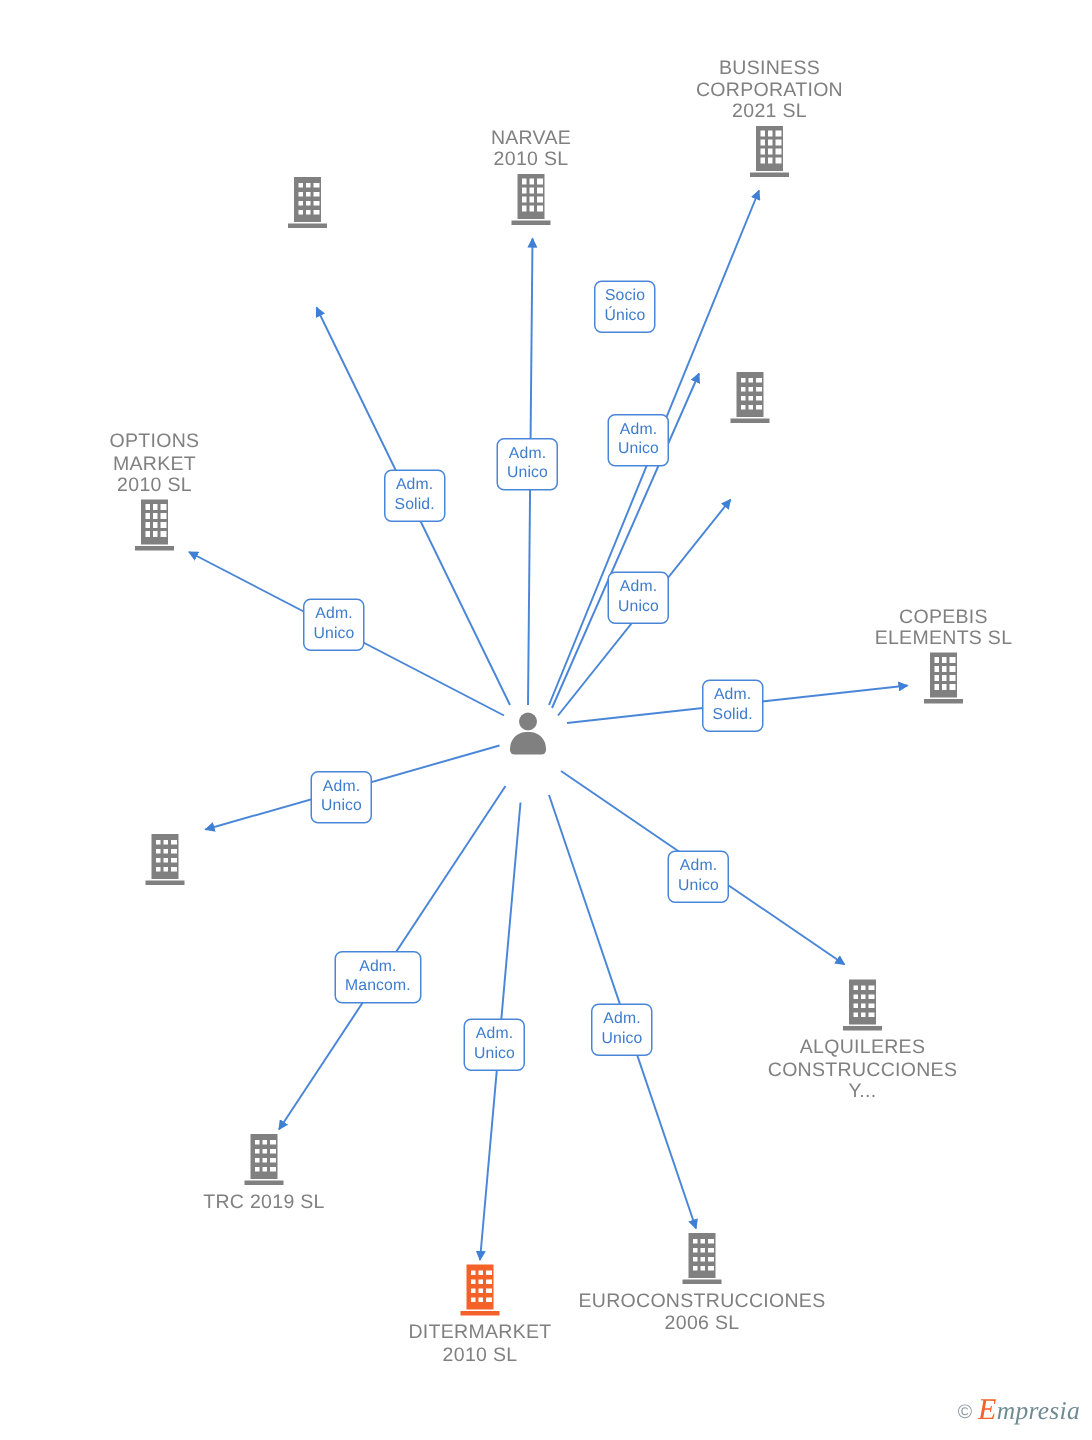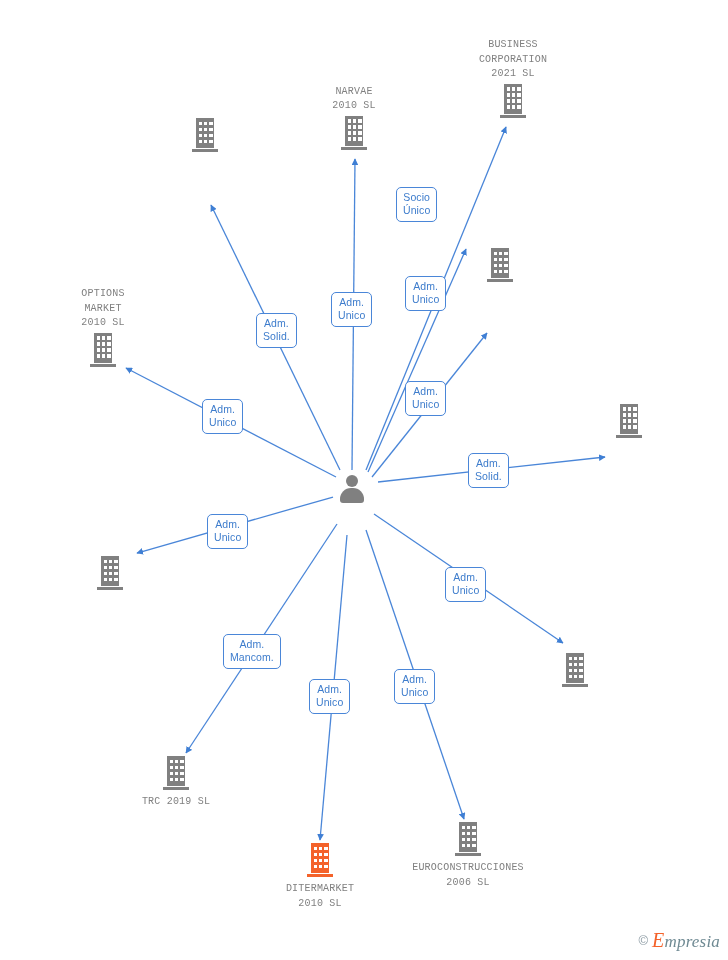--- a/index.html
+++ b/index.html
@@ -24,24 +24,23 @@
     width: 728px;
     height: 960px;
     pointer-events: none;
   }
   .node {
     position: absolute;
     width: 170px;
     margin-left: -85px;
     text-align: center;
     color: #808080;
-    font-size: 10px;
+    font-size: 13px;
     line-height: 14.6px;
     letter-spacing: 0.2px;
-    font-family: Liberation Mono, monospace;
   }
   .node .glyph {
     display: block;
     line-height: 1;
   }
   .node .label {
     display: block;
     white-space: pre-line;
   }
   .node.below .label { margin-top: 2px; }
@@ -188,27 +187,32 @@
       <div class="node above" style="left: 500px; top: 248.2px;">
         <span class="glyph"><span class="bld"><span class="body"></span><span class="base"></span><span class="win" style="left: 6.6px; top: 3.5px;"></span><span class="win" style="left: 6.6px; top: 9.5px;"></span><span class="win" style="left: 6.6px; top: 15.5px;"></span><span class="win" style="left: 6.6px; top: 21.5px;"></span><span class="win" style="left: 12px; top: 3.5px;"></span><span class="win" style="left: 12px; top: 9.5px;"></span><span class="win" style="left: 12px; top: 15.5px;"></span><span class="win" style="left: 12px; top: 21.5px;"></span><span class="win" style="left: 17.4px; top: 3.5px;"></span><span class="win" style="left: 17.4px; top: 9.5px;"></span><span class="win" style="left: 17.4px; top: 15.5px;"></span><span class="win" style="left: 17.4px; top: 21.5px;"></span></span></span>
       </div>
       <div class="node above" style="left: 103px; top: 287.2px;">
         <span class="label" style="color: rgb(128, 128, 128);">OPTIONS
 MARKET
 2010  SL</span>
         <span class="glyph"><span class="bld"><span class="body"></span><span class="base"></span><span class="win" style="left: 6.6px; top: 3.5px;"></span><span class="win" style="left: 6.6px; top: 9.5px;"></span><span class="win" style="left: 6.6px; top: 15.5px;"></span><span class="win" style="left: 6.6px; top: 21.5px;"></span><span class="win" style="left: 12px; top: 3.5px;"></span><span class="win" style="left: 12px; top: 9.5px;"></span><span class="win" style="left: 12px; top: 15.5px;"></span><span class="win" style="left: 12px; top: 21.5px;"></span><span class="win" style="left: 17.4px; top: 3.5px;"></span><span class="win" style="left: 17.4px; top: 9.5px;"></span><span class="win" style="left: 17.4px; top: 15.5px;"></span><span class="win" style="left: 17.4px; top: 21.5px;"></span></span></span>
       </div>
       <div class="node above" style="left: 629px; top: 403.8px;">
+        <span class="label" style="color: rgb(128, 128, 128);">COPEBIS
+ELEMENTS SL</span>
         <span class="glyph"><span class="bld"><span class="body"></span><span class="base"></span><span class="win" style="left: 6.6px; top: 3.5px;"></span><span class="win" style="left: 6.6px; top: 9.5px;"></span><span class="win" style="left: 6.6px; top: 15.5px;"></span><span class="win" style="left: 6.6px; top: 21.5px;"></span><span class="win" style="left: 12px; top: 3.5px;"></span><span class="win" style="left: 12px; top: 9.5px;"></span><span class="win" style="left: 12px; top: 15.5px;"></span><span class="win" style="left: 12px; top: 21.5px;"></span><span class="win" style="left: 17.4px; top: 3.5px;"></span><span class="win" style="left: 17.4px; top: 9.5px;"></span><span class="win" style="left: 17.4px; top: 15.5px;"></span><span class="win" style="left: 17.4px; top: 21.5px;"></span></span></span>
       </div>
       <div class="node below" style="left: 110px; top: 556px;">
         <span class="glyph"><span class="bld"><span class="body"></span><span class="base"></span><span class="win" style="left: 6.6px; top: 3.5px;"></span><span class="win" style="left: 6.6px; top: 9.5px;"></span><span class="win" style="left: 6.6px; top: 15.5px;"></span><span class="win" style="left: 6.6px; top: 21.5px;"></span><span class="win" style="left: 12px; top: 3.5px;"></span><span class="win" style="left: 12px; top: 9.5px;"></span><span class="win" style="left: 12px; top: 15.5px;"></span><span class="win" style="left: 12px; top: 21.5px;"></span><span class="win" style="left: 17.4px; top: 3.5px;"></span><span class="win" style="left: 17.4px; top: 9.5px;"></span><span class="win" style="left: 17.4px; top: 15.5px;"></span><span class="win" style="left: 17.4px; top: 21.5px;"></span></span></span>
       </div>
       <div class="node below" style="left: 575px; top: 653px;">
         <span class="glyph"><span class="bld"><span class="body"></span><span class="base"></span><span class="win" style="left: 6.6px; top: 3.5px;"></span><span class="win" style="left: 6.6px; top: 9.5px;"></span><span class="win" style="left: 6.6px; top: 15.5px;"></span><span class="win" style="left: 6.6px; top: 21.5px;"></span><span class="win" style="left: 12px; top: 3.5px;"></span><span class="win" style="left: 12px; top: 9.5px;"></span><span class="win" style="left: 12px; top: 15.5px;"></span><span class="win" style="left: 12px; top: 21.5px;"></span><span class="win" style="left: 17.4px; top: 3.5px;"></span><span class="win" style="left: 17.4px; top: 9.5px;"></span><span class="win" style="left: 17.4px; top: 15.5px;"></span><span class="win" style="left: 17.4px; top: 21.5px;"></span></span></span>
+        <span class="label" style="color: rgb(128, 128, 128);">ALQUILERES
+CONSTRUCCIONES
+Y...</span>
       </div>
       <div class="node below" style="left: 176px; top: 756px;">
         <span class="glyph"><span class="bld"><span class="body"></span><span class="base"></span><span class="win" style="left: 6.6px; top: 3.5px;"></span><span class="win" style="left: 6.6px; top: 9.5px;"></span><span class="win" style="left: 6.6px; top: 15.5px;"></span><span class="win" style="left: 6.6px; top: 21.5px;"></span><span class="win" style="left: 12px; top: 3.5px;"></span><span class="win" style="left: 12px; top: 9.5px;"></span><span class="win" style="left: 12px; top: 15.5px;"></span><span class="win" style="left: 12px; top: 21.5px;"></span><span class="win" style="left: 17.4px; top: 3.5px;"></span><span class="win" style="left: 17.4px; top: 9.5px;"></span><span class="win" style="left: 17.4px; top: 15.5px;"></span><span class="win" style="left: 17.4px; top: 21.5px;"></span></span></span>
         <span class="label" style="color: rgb(128, 128, 128);">TRC 2019 SL</span>
       </div>
       <div class="node below" style="left: 320px; top: 843px;">
         <span class="glyph"><span class="bld hl"><span class="body"></span><span class="base"></span><span class="win" style="left: 6.6px; top: 3.5px;"></span><span class="win" style="left: 6.6px; top: 9.5px;"></span><span class="win" style="left: 6.6px; top: 15.5px;"></span><span class="win" style="left: 6.6px; top: 21.5px;"></span><span class="win" style="left: 12px; top: 3.5px;"></span><span class="win" style="left: 12px; top: 9.5px;"></span><span class="win" style="left: 12px; top: 15.5px;"></span><span class="win" style="left: 12px; top: 21.5px;"></span><span class="win" style="left: 17.4px; top: 3.5px;"></span><span class="win" style="left: 17.4px; top: 9.5px;"></span><span class="win" style="left: 17.4px; top: 15.5px;"></span><span class="win" style="left: 17.4px; top: 21.5px;"></span></span></span>
         <span class="label" style="color: rgb(128, 128, 128);">DITERMARKET
 2010  SL</span>
       </div>

